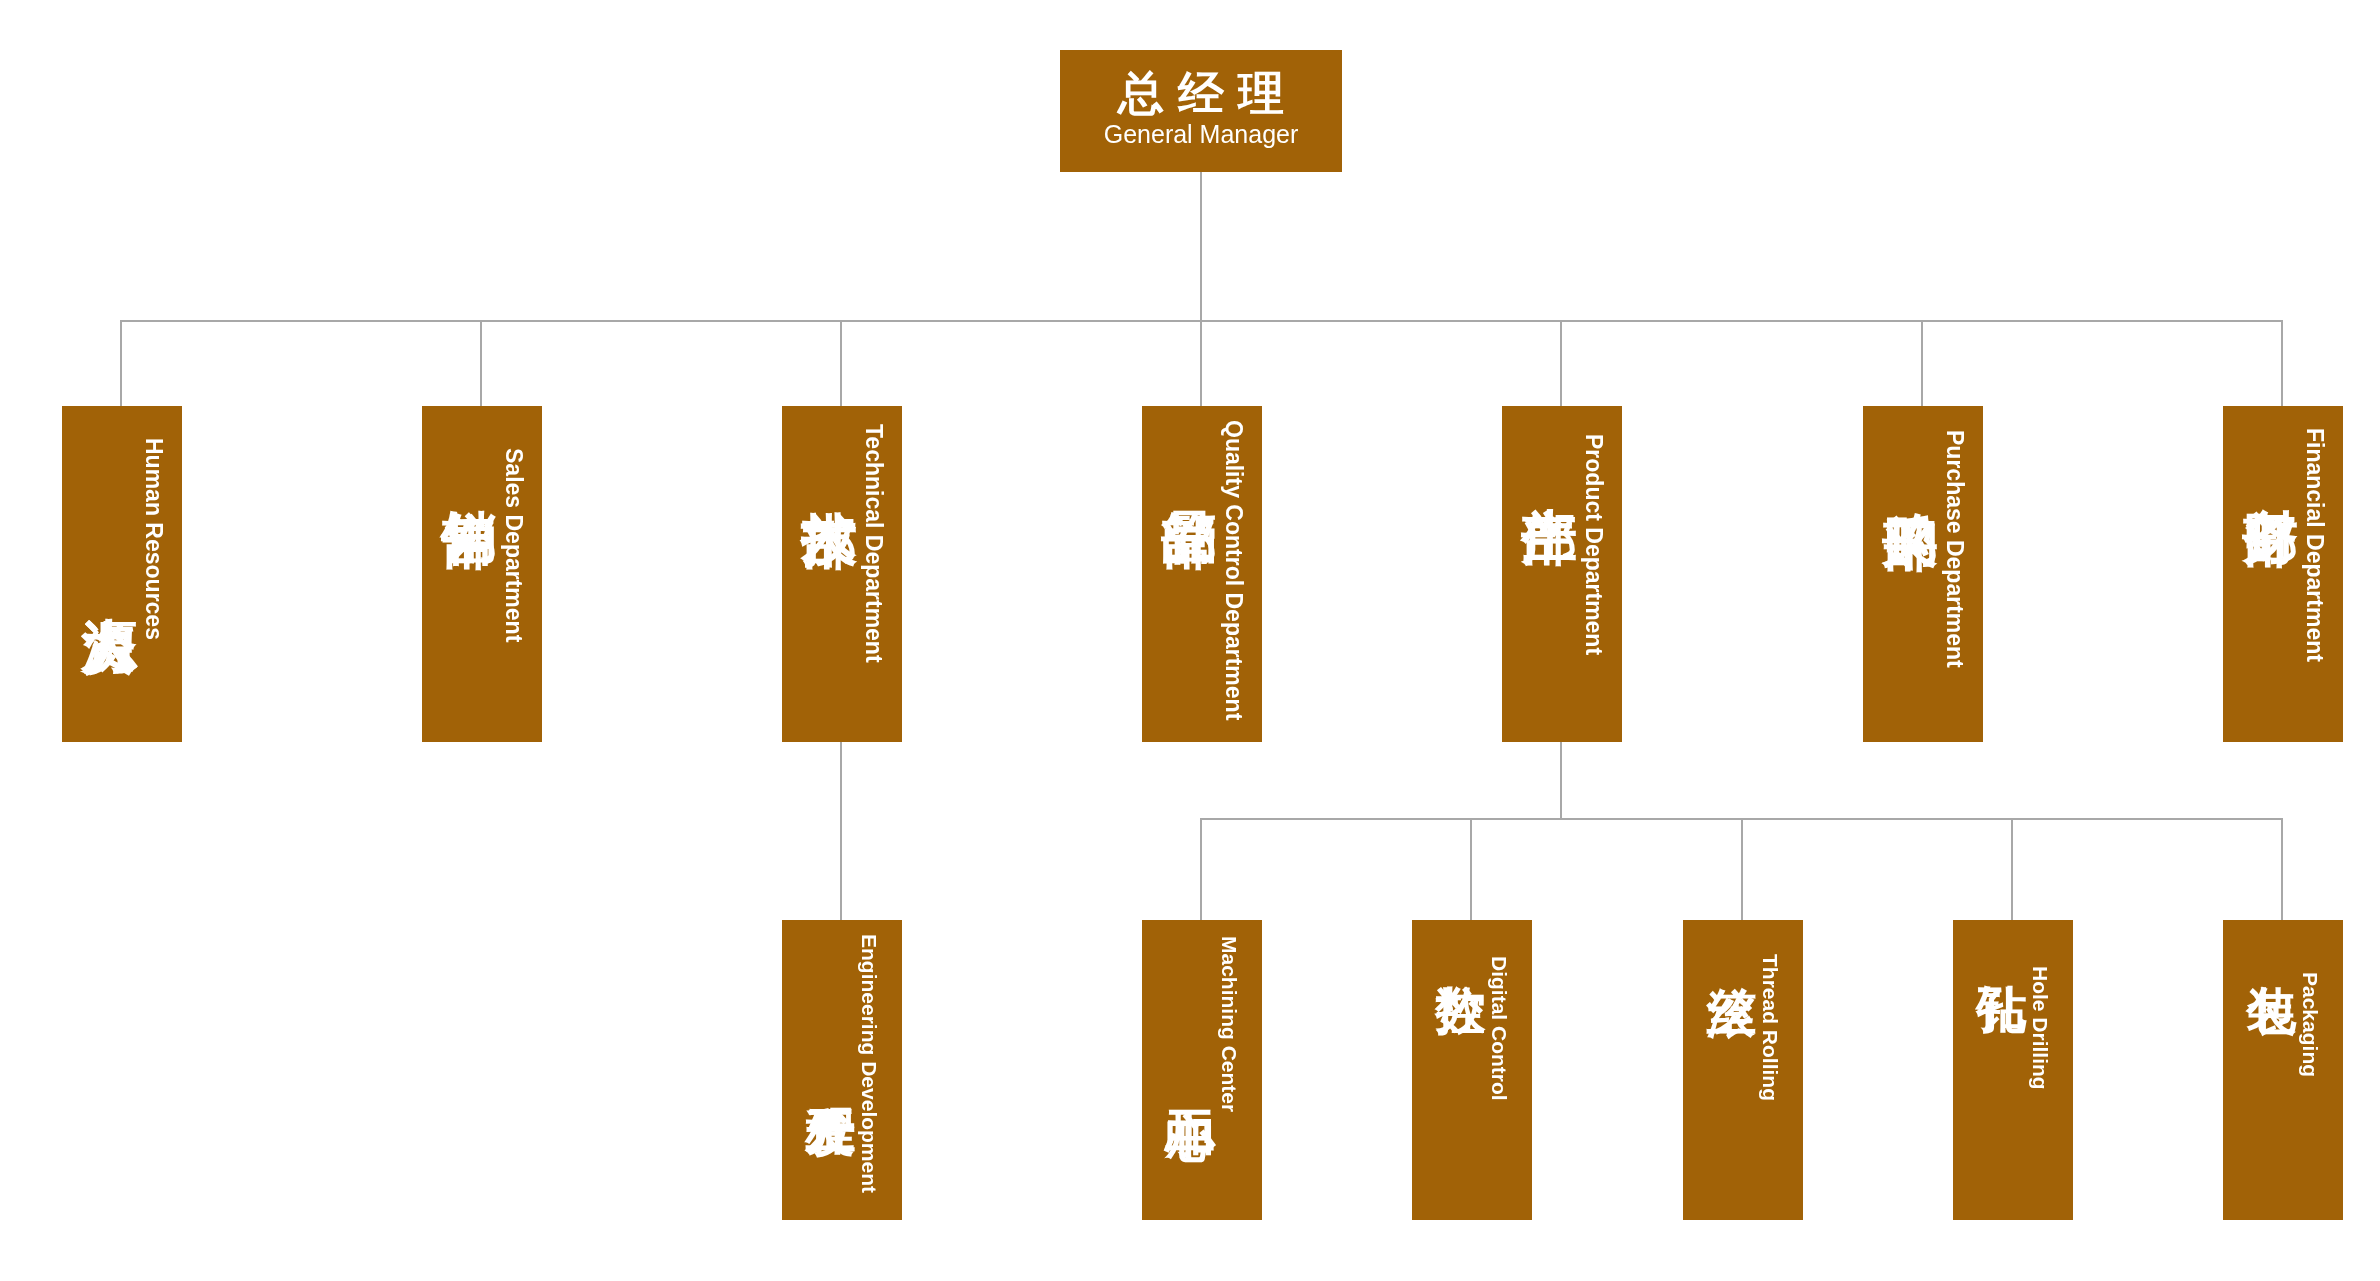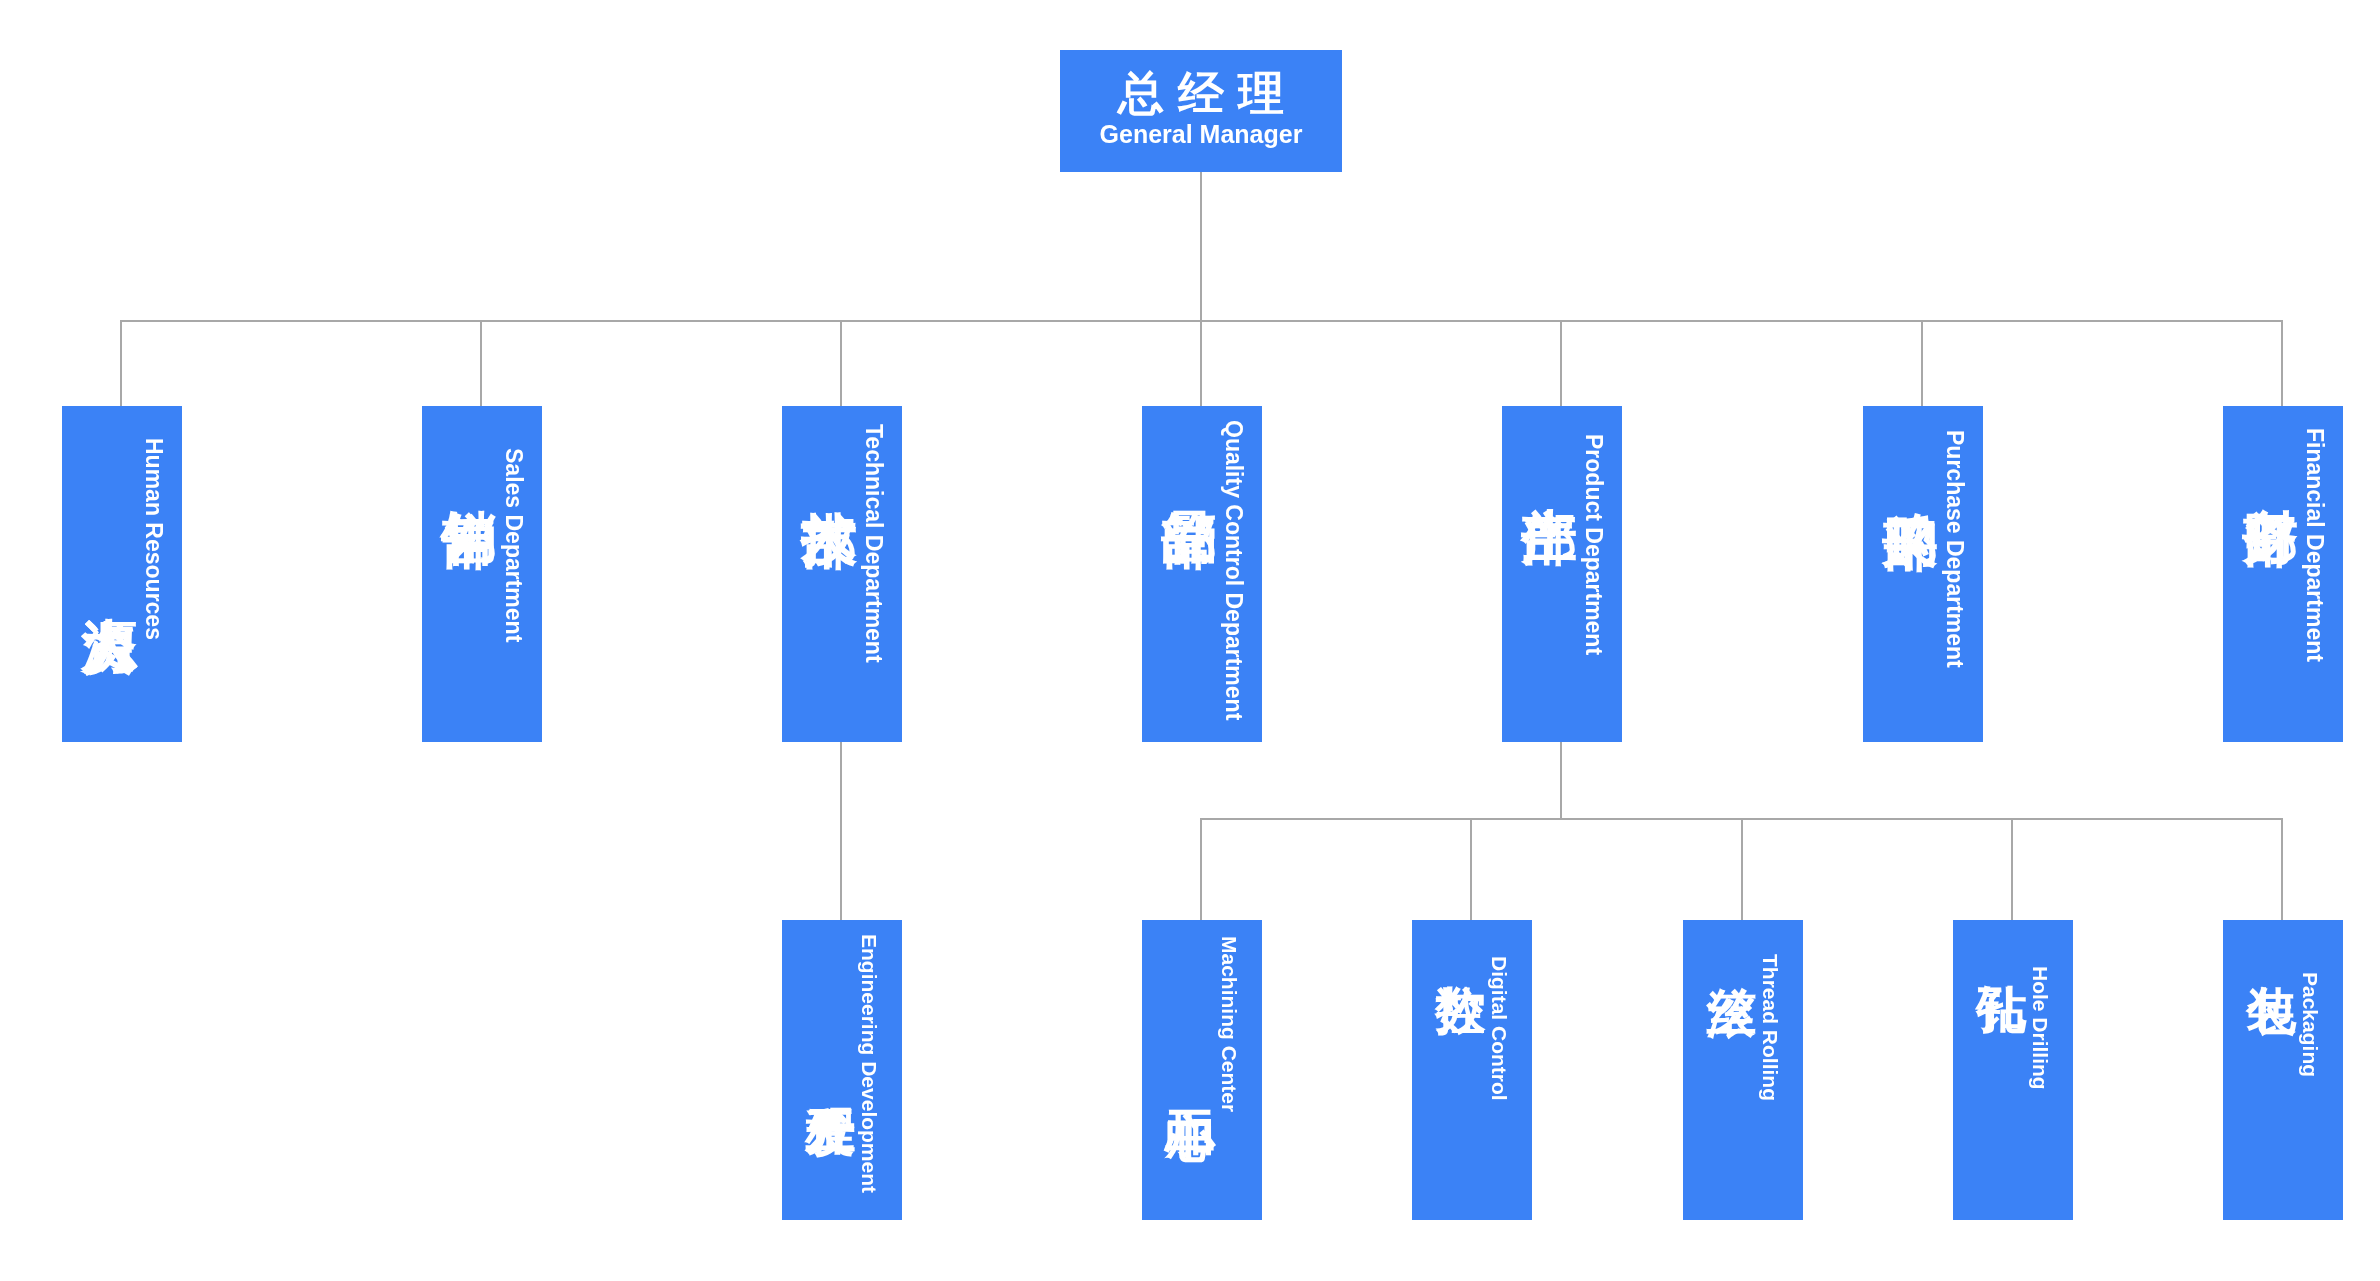--- a/index.html
+++ b/index.html
@@ -25,21 +25,21 @@
   .conn {
     position: absolute;
     background: #a8a8a8;
   }
   .conn.v { width: 2px; }
   .conn.h { height: 2px; }
 
   
   .node {
     position: absolute;
-    background: #3b82f6;
+    background: #a16207;
     box-sizing: border-box;
     overflow: hidden;
   }
 
   
   .node.root {
     display: flex;
     flex-direction: column;
     align-items: center;
     justify-content: center;
@@ -50,21 +50,21 @@
     font-size: 46px;
     font-weight: 700;
     letter-spacing: 14px;
     text-indent: 14px;
     line-height: 1.08;
     white-space: nowrap;
   }
   .root-en {
     color: #ffffff;
     font-size: 25px;
-    font-weight: 700;
+    font-weight: 400;
     line-height: 1.1;
     white-space: nowrap;
     margin-top: 2px;
   }
 
   
   .node.dept {
     display: flex;
     flex-direction: row;
     align-items: flex-start;

